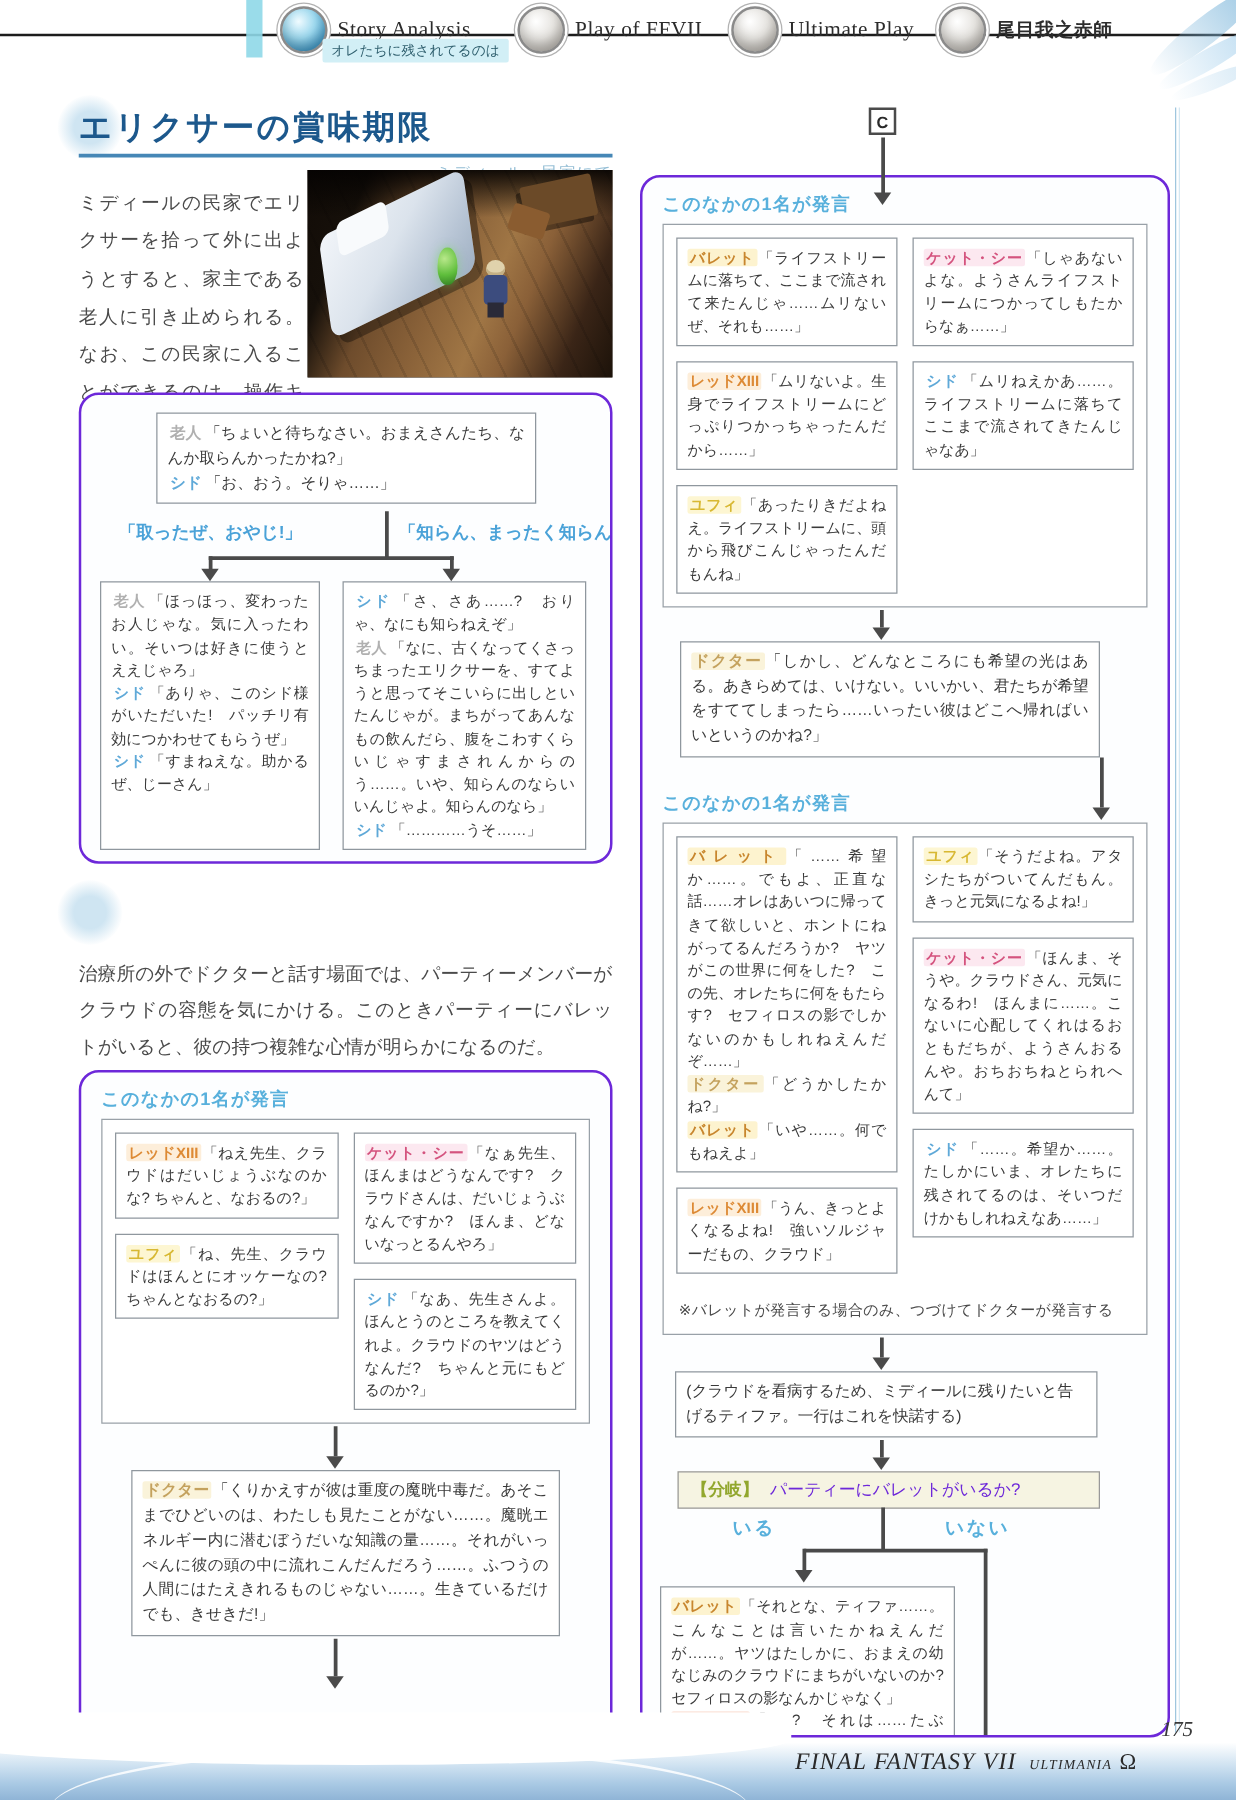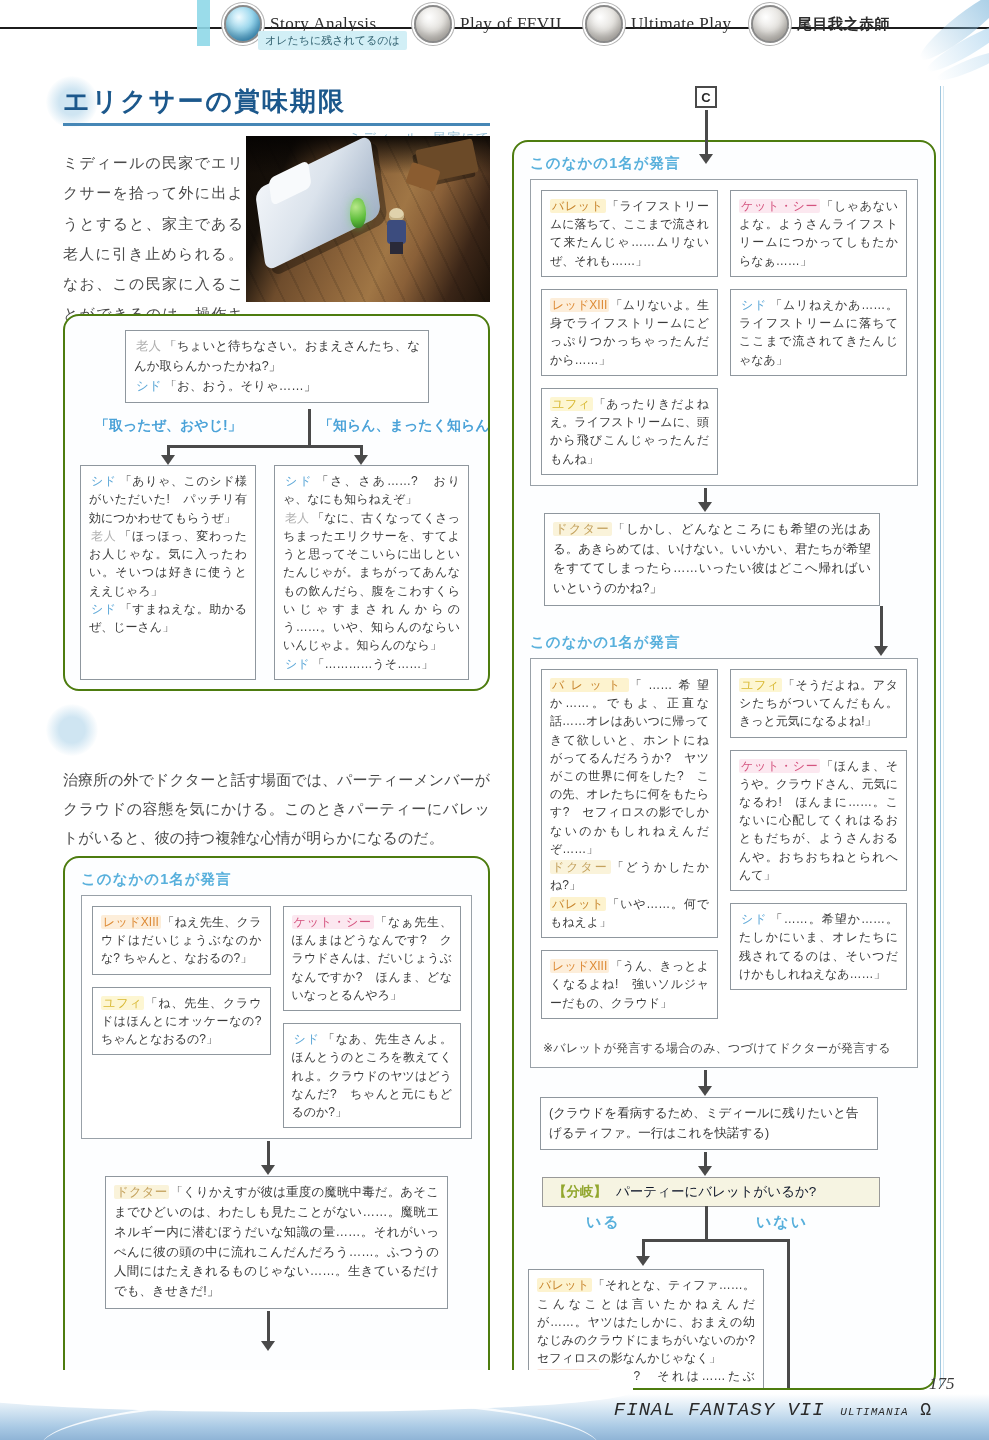--- a/index.html
+++ b/index.html
@@ -48,29 +48,29 @@
     background:linear-gradient(135deg, #f2f5f9 0%, #dbe3ec 45%, #b9c6d6 75%, #9fb0c2 100%); border-radius:10px; box-shadow:6px 8px 0 rgba(0,0,0,.35); }
   .shot .pillow { position:absolute; left:22px; top:34px; width:44px; height:26px; transform:rotate(-26deg) skewX(-18deg); background:#f8fafc; border-radius:6px; }
   .shot .elixir { position:absolute; left:104px; top:62px; width:16px; height:30px; border-radius:48% 48% 46% 46%;
     background:radial-gradient(circle at 35% 30%, #b8e88a, #5fbe3c 55%, #2f7a22); box-shadow:0 0 8px rgba(110,220,90,.5); }
   .shot .chara { position:absolute; left:138px; top:72px; width:26px; height:48px; }
   .shot .chara .hd { position:absolute; left:5px; top:0; width:15px; height:13px; border-radius:50% 50% 40% 40%; background:#e0d2ac; box-shadow:inset 0 -3px 0 #c4b084; }
   .shot .chara .bd { position:absolute; left:3px; top:12px; width:19px; height:24px; border-radius:4px; background:#3c4c7e; }
   .shot .chara .lg { position:absolute; left:6px; top:34px; width:13px; height:12px; background:#2a2a38; }
 
   
-  .panel { position:absolute; border:2px solid #4d7c0f; border-radius:16px; background:#fdfeff; display:flex; flex-direction:column; padding:10px 14px; overflow:hidden; }
+  .panel { position:absolute; border:2px solid #6d28d9; border-radius:16px; background:#fdfeff; display:flex; flex-direction:column; padding:10px 14px; overflow:hidden; }
   .p1 { left:63px; top:314px; width:427px; height:377px; }
   .p2 { left:63px; top:856px; width:427px; height:534px; }
   .pr { left:512px; top:140px; width:424px; height:1250px; }
 
   .dlg { border:1px solid #8f979e; background:#fff; padding:6px 8px; font-size:12px; line-height:1.52; color:#3a3a3a; }
   .dlg-wide { font-size:12.5px; line-height:1.58; }
   .seg { text-align:justify; }
-  .spk { font-weight:normal; padding:0 2px; margin-right:1px; border-radius:2px; }
+  .spk { font-weight:bold; padding:0 2px; margin-right:1px; border-radius:2px; }
   .flabel { color:#58b0dc; font-weight:bold; font-size:14.5px; letter-spacing:1px; margin:2px 0 6px 2px; }
   .ggrid { border:1px solid #99a1a8; background:#fff; padding:10px; display:flex; gap:12px; margin:0 2px; }
   .ggrid .gcol { flex:1; display:flex; flex-direction:column; gap:12px; }
   .ggrid.vert { flex-direction:column; }
   .ggrid .cols { display:flex; gap:12px; }
   .footnote { font-size:12px; color:#4a4a4a; margin:9px 2px 0 2px; letter-spacing:.3px; }
 
   .vline { position:absolute; width:3px; background:#4a4a4a; }
   .hline { position:absolute; height:3px; background:#4a4a4a; }
   .head  { position:absolute; width:0; height:0; border-left:7px solid transparent; border-right:7px solid transparent; border-top:10px solid #4a4a4a; }
@@ -99,38 +99,38 @@
 
   
   .docl { margin:0 26px; }
   .docr { margin:0 40px 0 16px; }
   .arrow-row { position:relative; height:52px; flex:none; }
   .ar-fa { position:absolute; left:176px; top:0; margin:0; }
   .ar-label { position:absolute; left:2px; top:27px; margin:0; }
   .tifa-note { margin:0 42px 0 12px; }
   .branch { display:flex; align-items:center; gap:9px; background:#f6f4e2; border:1px solid #999; padding:5px 10px; margin:0 40px 0 14px; font-size:13.5px; }
   .btag { color:#92a72e; font-weight:bold; }
-  .bq { color:#0f172a; }
+  .bq { color:#6d28d9; }
   .bzone { position:relative; height:322px; flex:none; }
   .bopt { position:absolute; color:#58b0dc; font-weight:bold; font-size:15px; letter-spacing:2px; }
   .oy { left:58px; top:6px; } .on { left:228px; top:6px; }
   .bz-stem { left:177px; top:-1px; height:35px; }
   .bz-bar  { left:115px; top:32px; width:147px; }
   .bz-dropL{ left:114px; top:32px; height:19px; }
   .bz-headL{ left:108px; top:49px; }
   .bz-lineR{ left:259px; top:32px; height:222px; }
   .bt-box { position:absolute; left:0; top:62px; width:236px; height:178px; overflow:hidden; }
 
   
   .wave { position:absolute; left:0; bottom:0; width:100%; height:46px;
     background:linear-gradient(180deg, rgba(255,255,255,0) 0%, #cfe2f1 40%, #a9c9e4 72%, #8fb4d6 100%); }
   .wave::before { content:""; position:absolute; left:-6%; top:-24px; width:70%; height:42px; background:#fff; border-radius:0 0 100% 100%/0 0 100% 100%; }
   .wave .arc { position:absolute; left:40px; bottom:-58px; width:560px; height:100px; border-radius:50%; border-top:3px solid rgba(255,255,255,.85); }
   .pgnum { position:absolute; left:929px; top:1374px; font-family:"Liberation Serif", serif; font-style:italic; font-size:17px; color:#3a3a3a; }
-  .logo { position:absolute; left:600px; top:1399px; width:345px; text-align:center; font-family:Liberation Mono, monospace; font-style:italic; color:#2a2a2a; white-space:nowrap; z-index:3; }
+  .logo { position:absolute; left:600px; top:1399px; width:345px; text-align:center; font-family:Liberation Serif, serif; font-style:italic; color:#2a2a2a; white-space:nowrap; z-index:3; }
   .lg-main { font-size:19px; letter-spacing:1px; }
   .lg-sub { font-size:11px; letter-spacing:1px; margin:0 2px 0 6px; }
   .lg-om { font-size:18px; font-style:normal; }
 </style>
 </head>
 <body>
 
 <div class="page">
 
   <div class="topline"></div>
@@ -196,22 +196,22 @@
       <span class="choice choiceR">「知らん、まったく知らん!」</span>
       <i class="vline p1-stem"></i>
       <i class="hline p1-bar"></i>
       <i class="vline p1-dropL"></i>
       <i class="vline p1-dropR"></i>
       <i class="head p1-headL"></i>
       <i class="head p1-headR"></i>
     </div>
     <div class="p1-row">
       <div class="dlg p1-boxL">
+          <div class="seg"><span class="spk" style="color: rgb(176, 176, 176);">老人</span>「ほっほっ、変わったお人じゃな。気に入ったわい。そいつは好きに使うとええじゃろ」</div>
           <div class="seg"><span class="spk" style="color: rgb(95, 169, 216);">シド</span>「ありゃ、このシド様がいただいた!　パッチリ有効につかわせてもらうぜ」</div>
-          <div class="seg"><span class="spk" style="color: rgb(176, 176, 176);">老人</span>「ほっほっ、変わったお人じゃな。気に入ったわい。そいつは好きに使うとええじゃろ」</div>
           <div class="seg"><span class="spk" style="color: rgb(95, 169, 216);">シド</span>「すまねえな。助かるぜ、じーさん」</div>
         </div>
       <div class="dlg p1-boxR">
           <div class="seg"><span class="spk" style="color: rgb(95, 169, 216);">シド</span>「さ、さあ……?　おりゃ、なにも知らねえぞ」</div>
           <div class="seg"><span class="spk" style="color: rgb(176, 176, 176);">老人</span>「なに、古くなってくさっちまったエリクサーを、すてようと思ってそこいらに出しといたんじゃが。まちがってあんなもの飲んだら、腹をこわすくらいじゃすまされんからのう……。いや、知らんのならいいんじゃよ。知らんのなら」</div>
           <div class="seg"><span class="spk" style="color: rgb(95, 169, 216);">シド</span>「…………うそ……」</div>
         </div>
     </div>
   </div>
 

